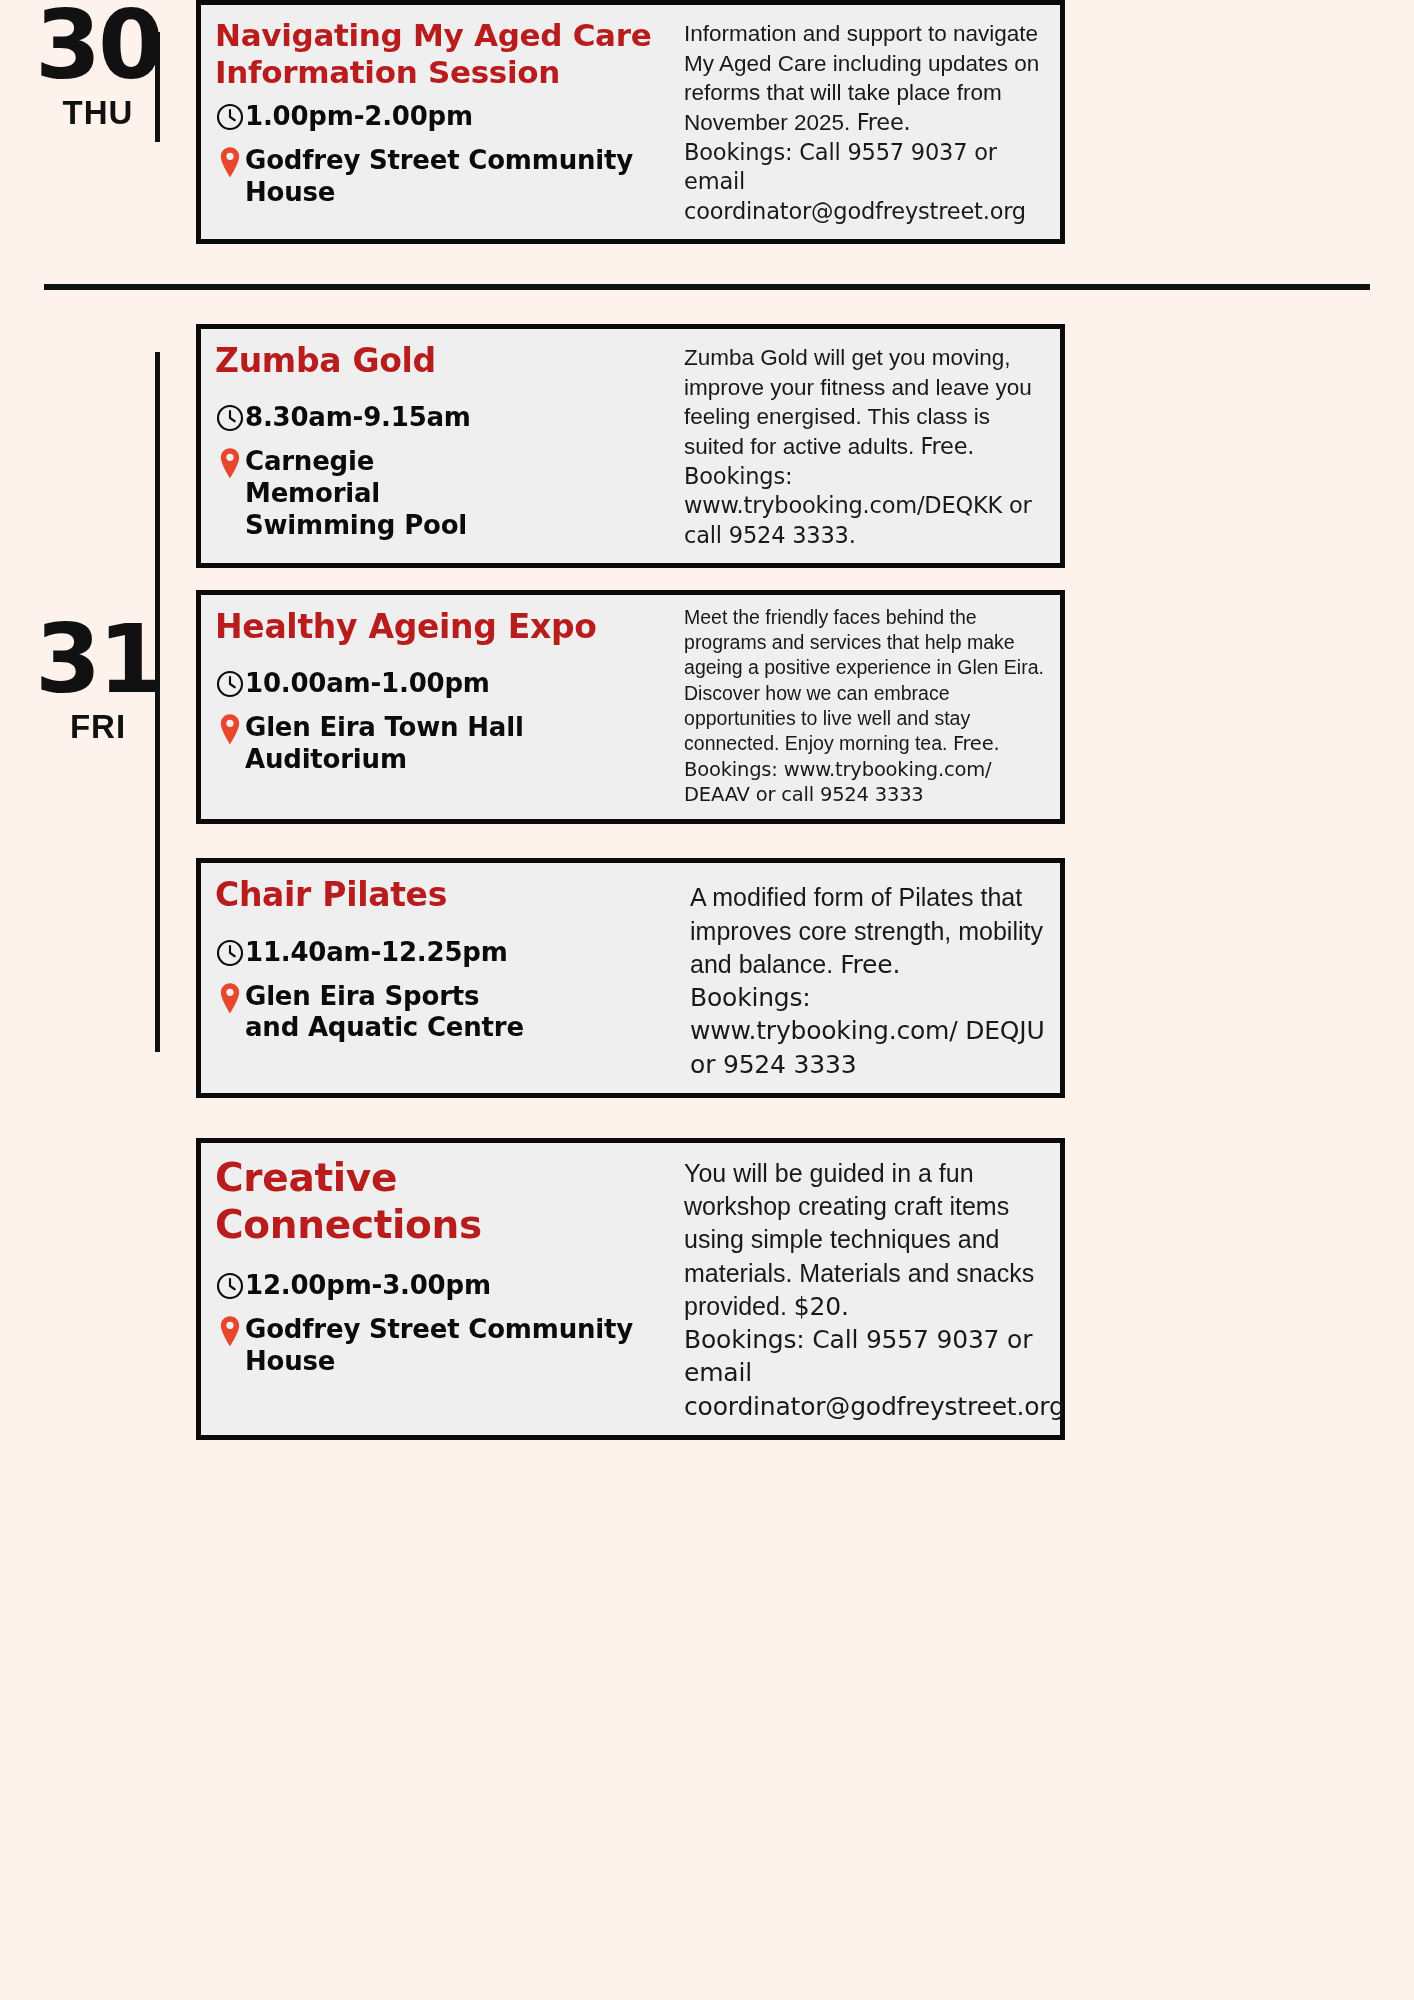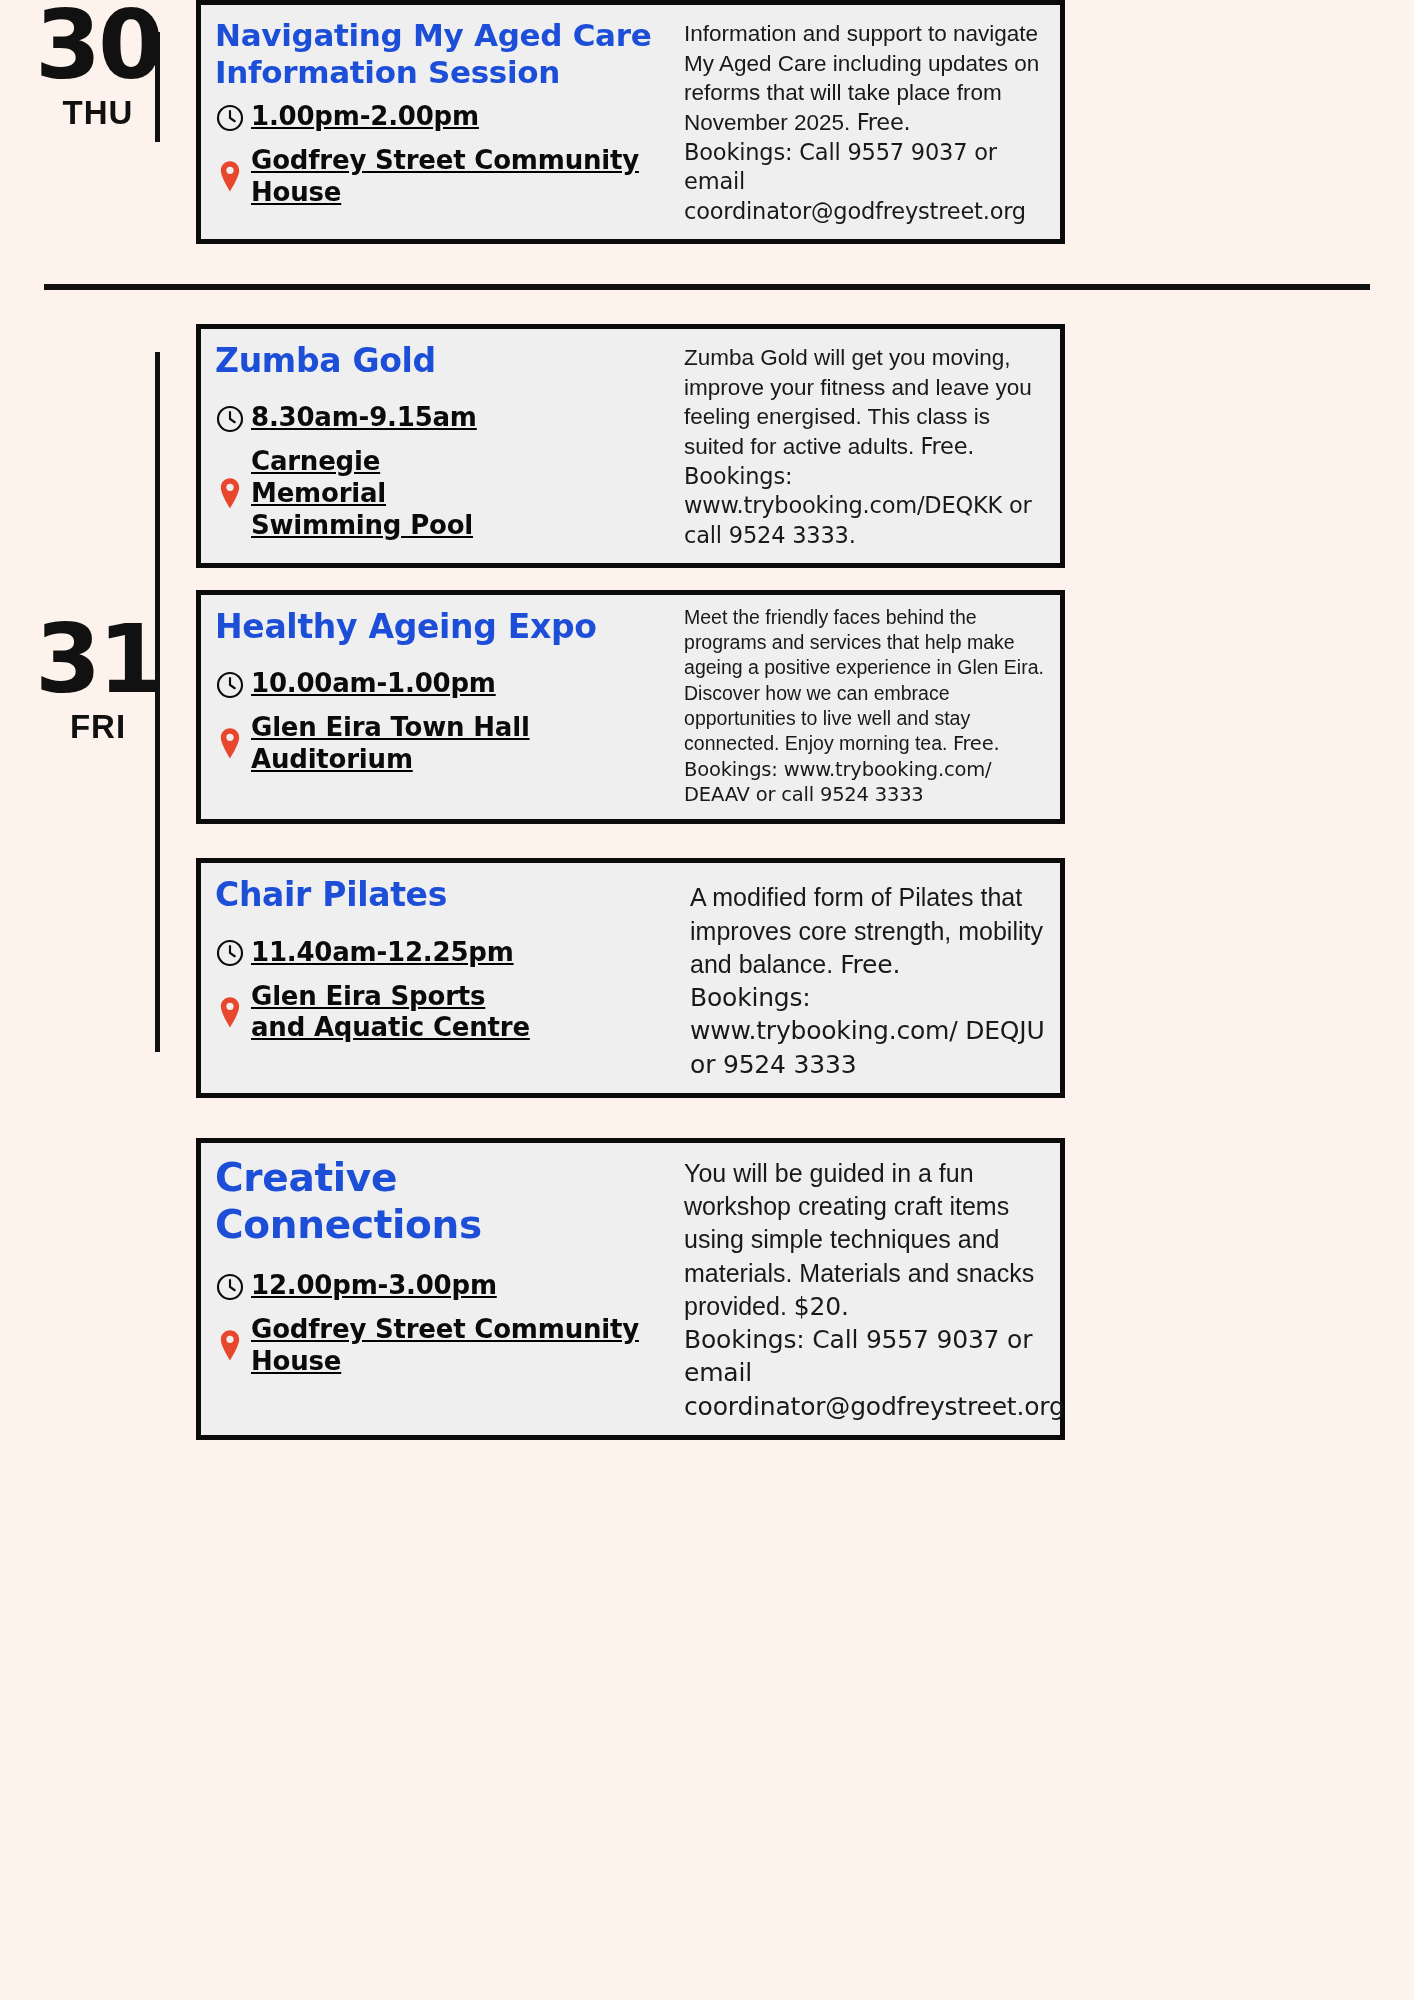--- a/index.html
+++ b/index.html
@@ -82,30 +82,28 @@
   .event-right {
     flex: 1 1 auto;
     padding: 14px 8px 12px 2px;
   }
 
   .event-title {
     font-family: "DejaVu Sans", sans-serif;
     font-weight: 700;
     font-size: 31px;
     line-height: 1.2;
-    color: #1d4ed8;
+    color: #b91c1c;
     letter-spacing: -0.3px;
   }
 
   .meta-row {
     display: flex;
-    align-items: center;
-    gap: 6px;
+    align-items: flex-start;
     margin-top: 12px;
-    text-decoration: underline;
   }
 
   .meta-row .glyph {
     flex: 0 0 auto;
     margin-top: 1px;
   }
 
   .meta-text {
     font-family: "DejaVu Sans", sans-serif;
     font-weight: 700;

